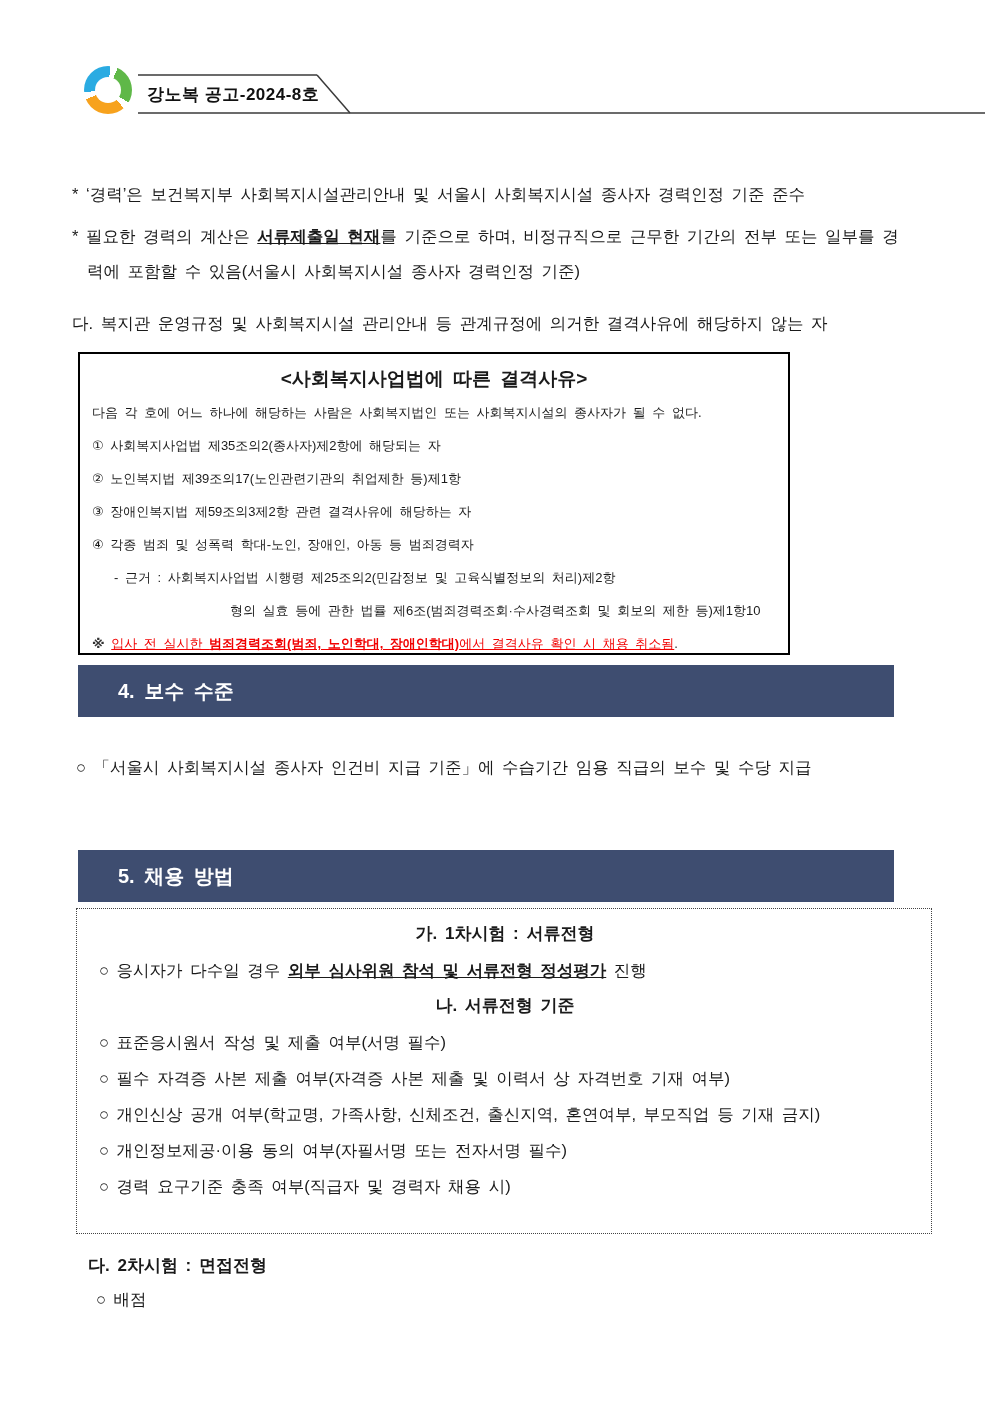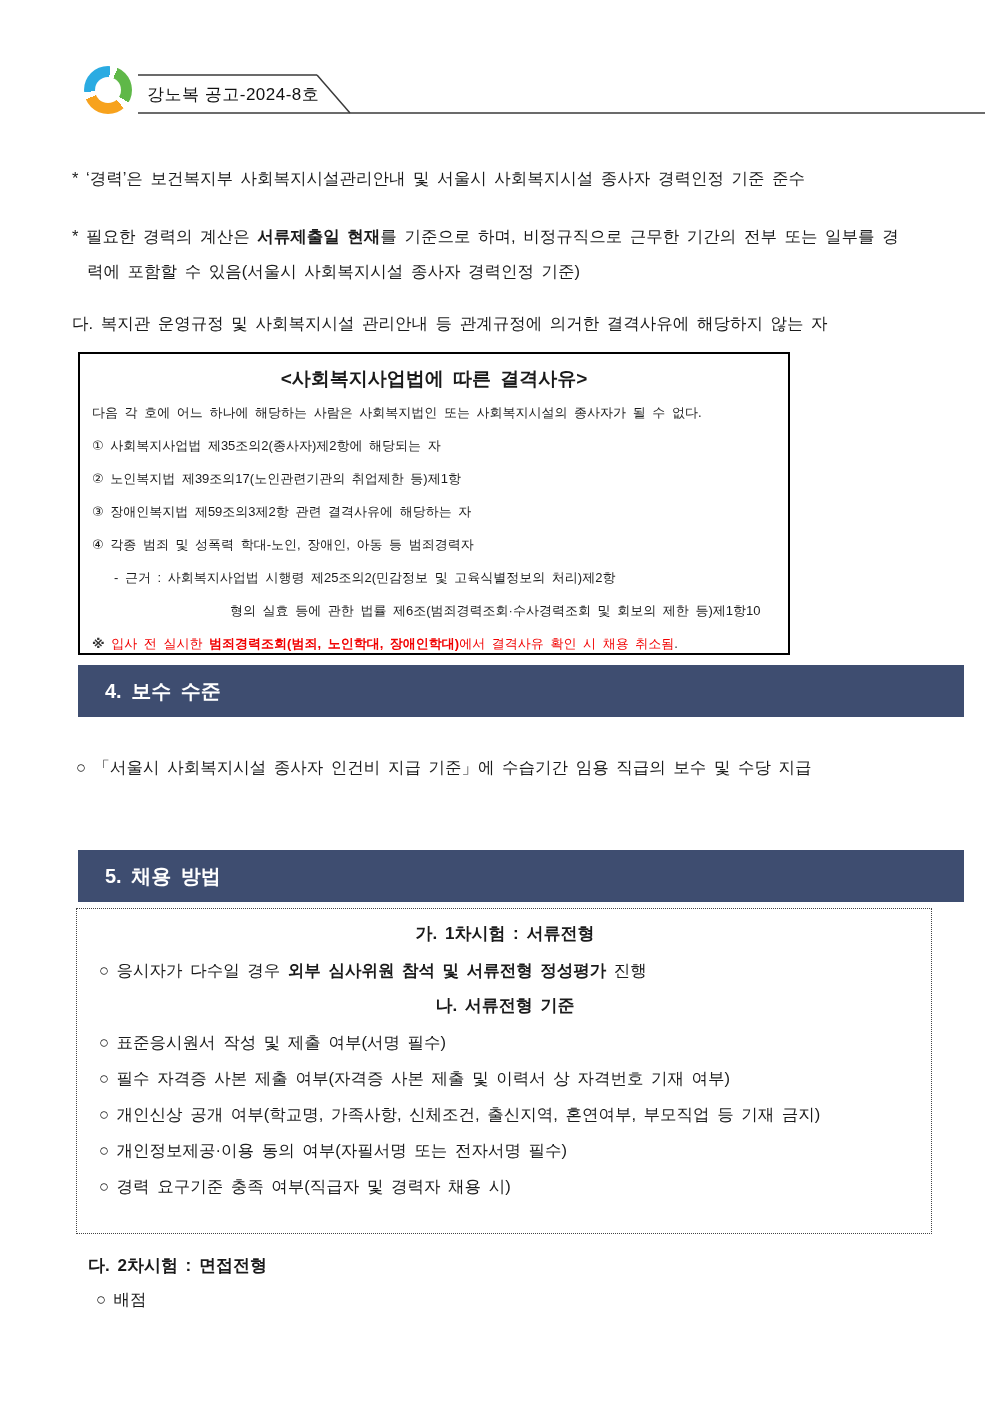--- a/index.html
+++ b/index.html
@@ -14,44 +14,44 @@
     background:conic-gradient(from -95deg,
       #2aabe2 2% 28%, #ffffff 28% 33%,
       #5fb848 33% 60%, #ffffff 60% 65%,
       #f7a21d 65% 95%, #ffffff 95% 100%);
   }
   .logo-hole{
     position:absolute;left:11px;top:11px;width:26px;height:26px;border-radius:50%;background:#fff;
   }
   .banner-svg{position:absolute;left:0;top:0;}
   .doc-number{
-    position:absolute;left:147px;top:83px;font-size:17px;font-weight:normal;color:#111;
+    position:absolute;left:147px;top:83px;font-size:17px;font-weight:bold;color:#111;
     letter-spacing:0.5px;
   }
   
   .tline{position:absolute;font-size:16.5px;white-space:nowrap;word-spacing:3px;}
   .b{font-weight:bold;}
-  .bu{font-weight:bold;margin-top:28px;}
+  .bu{font-weight:bold;text-decoration:underline;margin-top:28px;}
   
   .box1{
     position:absolute;left:78px;top:352px;width:712px;height:303px;
     border:2px solid #000;box-sizing:border-box;padding:8px 12px 0 12px;
   }
   .box1-title{text-align:center;font-size:19px;font-weight:bold;line-height:34px;word-spacing:4px;}
   .box1 .line{font-size:13px;line-height:33px;white-space:nowrap;word-spacing:3px;}
   .indent1{padding-left:22px;}
   .indent2{padding-left:138px;}
   .warn{color:#f10000;}
-  .warn-underline{}
+  .warn-underline{text-decoration:underline;}
   .warn-mark{color:#333;}
   .warn-period{color:#333;}
   
   .navy{
-    position:absolute;left:78px;width:886px;height:52px;background:#3e4d70;
-    color:#ffffff;font-size:20px;font-weight:bold;line-height:52px;padding-left:27px;
+    position:absolute;left:78px;width:816px;height:52px;background:#3e4d70;
+    color:#ffffff;font-size:20px;font-weight:bold;line-height:52px;padding-left:40px;
     box-sizing:border-box;word-spacing:4px;
   }
   
   .box2{
     position:absolute;left:76px;top:908px;width:856px;height:326px;
     border:1px dotted #444;box-sizing:border-box;padding:7px 10px 0 12px;
   }
   .box2 .hline{font-size:17px;font-weight:bold;line-height:36px;white-space:nowrap;word-spacing:3px;text-align:center;}
   .box2 .bline{font-size:16.5px;line-height:36px;white-space:nowrap;padding-left:10px;word-spacing:3px;}
 </style>
@@ -63,21 +63,21 @@
   <div class="logo">
     <div class="logo-hole"></div>
   </div>
   <svg class="banner-svg" width="992" height="140">
     <line x1="138" y1="75" x2="317" y2="75" stroke="#3a3a3a" stroke-width="1.5"></line>
     <line x1="317" y1="75" x2="350" y2="113" stroke="#3a3a3a" stroke-width="1.5"></line>
     <line x1="138" y1="113" x2="985" y2="113" stroke="#3a3a3a" stroke-width="1.5"></line>
   </svg>
   <div class="doc-number">강노복 공고-2024-8호</div>
 
-  <div class="tline" style="left:72px;top:168px;">* ‘경력’은 보건복지부 사회복지시설관리안내 및 서울시 사회복지시설 종사자 경력인정 기준 준수</div>
+  <div class="tline" style="left:72px;top:184px;">* ‘경력’은 보건복지부 사회복지시설관리안내 및 서울시 사회복지시설 종사자 경력인정 기준 준수</div>
 
   <div class="tline" style="left:72px;top:226px;"><span>* 필요한 경력의 계산은 </span><span class="bu">서류제출일 현재</span><span>를 기준으로 하며, 비정규직으로 근무한 기간의 전부 또는 일부를 경</span></div>
   <div class="tline" style="left:87px;top:261px;">력에 포함할 수 있음(서울시 사회복지시설 종사자 경력인정 기준)</div>
 
   <div class="tline" style="left:72px;top:313px;">다. 복지관 운영규정 및 사회복지시설 관리안내 등 관계규정에 의거한 결격사유에 해당하지 않는 자</div>
 
   <div class="box1">
     <div class="box1-title">&lt;사회복지사업법에 따른 결격사유&gt;</div>
     <div class="line">다음 각 호에 어느 하나에 해당하는 사람은 사회복지법인 또는 사회복지시설의 종사자가 될 수 없다.</div>
     <div class="line">① 사회복지사업법 제35조의2(종사자)제2항에 해당되는 자</div>

